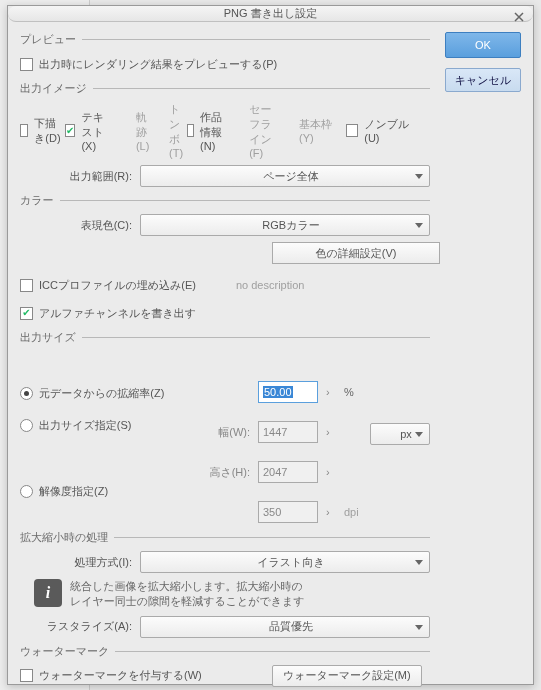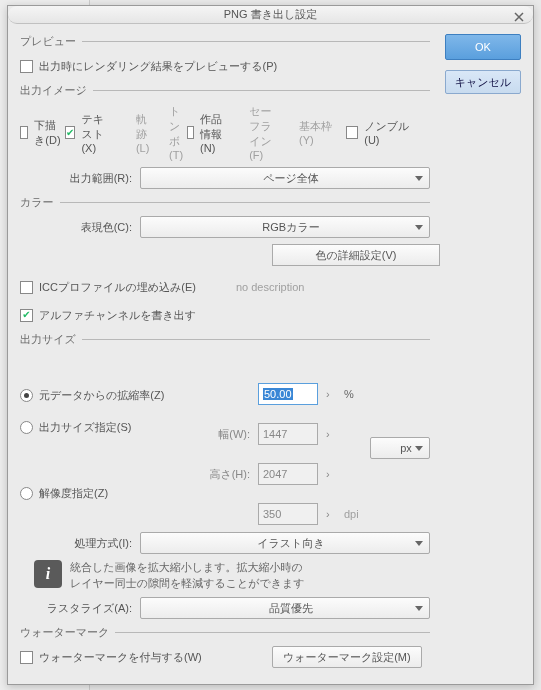--- a/index.html
+++ b/index.html
@@ -197,21 +197,21 @@
               <span class="spin">›</span>
               <span class="unit">%</span>
             </div>
             <div class="numrow">
               <span class="rlabel">幅(W):</span>
               <div class="nbox dis">
                   <span>1447</span>
                 </div>
               <span class="spin">›</span>
               <div style="width:18px"></div>
-              <div class="select small" style="position:relative; top:14px;">
+              <div class="select small" style="position:relative; top:2px;">
                 <span>px</span>
                 <span class="arrow"><svg class="tri" viewBox="0 0 8 8">
                       <path d="M0 2 L8 2 L4 7 Z" fill="#666"></path>
                     </svg></span>
               </div>
             </div>
             <div class="numrow">
               <span class="rlabel">高さ(H):</span>
               <div class="nbox dis">
                   <span>2047</span>
@@ -224,20 +224,24 @@
                   <span>350</span>
                 </div>
               <span class="spin">›</span>
               <span class="unit" style="color:#a0a0a0">dpi</span>
             </div>
           </div>
         </div>
       </div>
 
       <div class="group">
+        <div class="legend">
+            <span>拡大縮小時の処理</span>
+            <div class="line"></div>
+          </div>
         <div class="frow">
           <div class="flabel">処理方式(I):</div>
           <div class="select">
             <span>イラスト向き</span>
             <span class="arrow"><svg class="tri" viewBox="0 0 8 8">
                   <path d="M0 2 L8 2 L4 7 Z" fill="#666"></path>
                 </svg></span>
           </div>
         </div>
         <div class="infobox">

